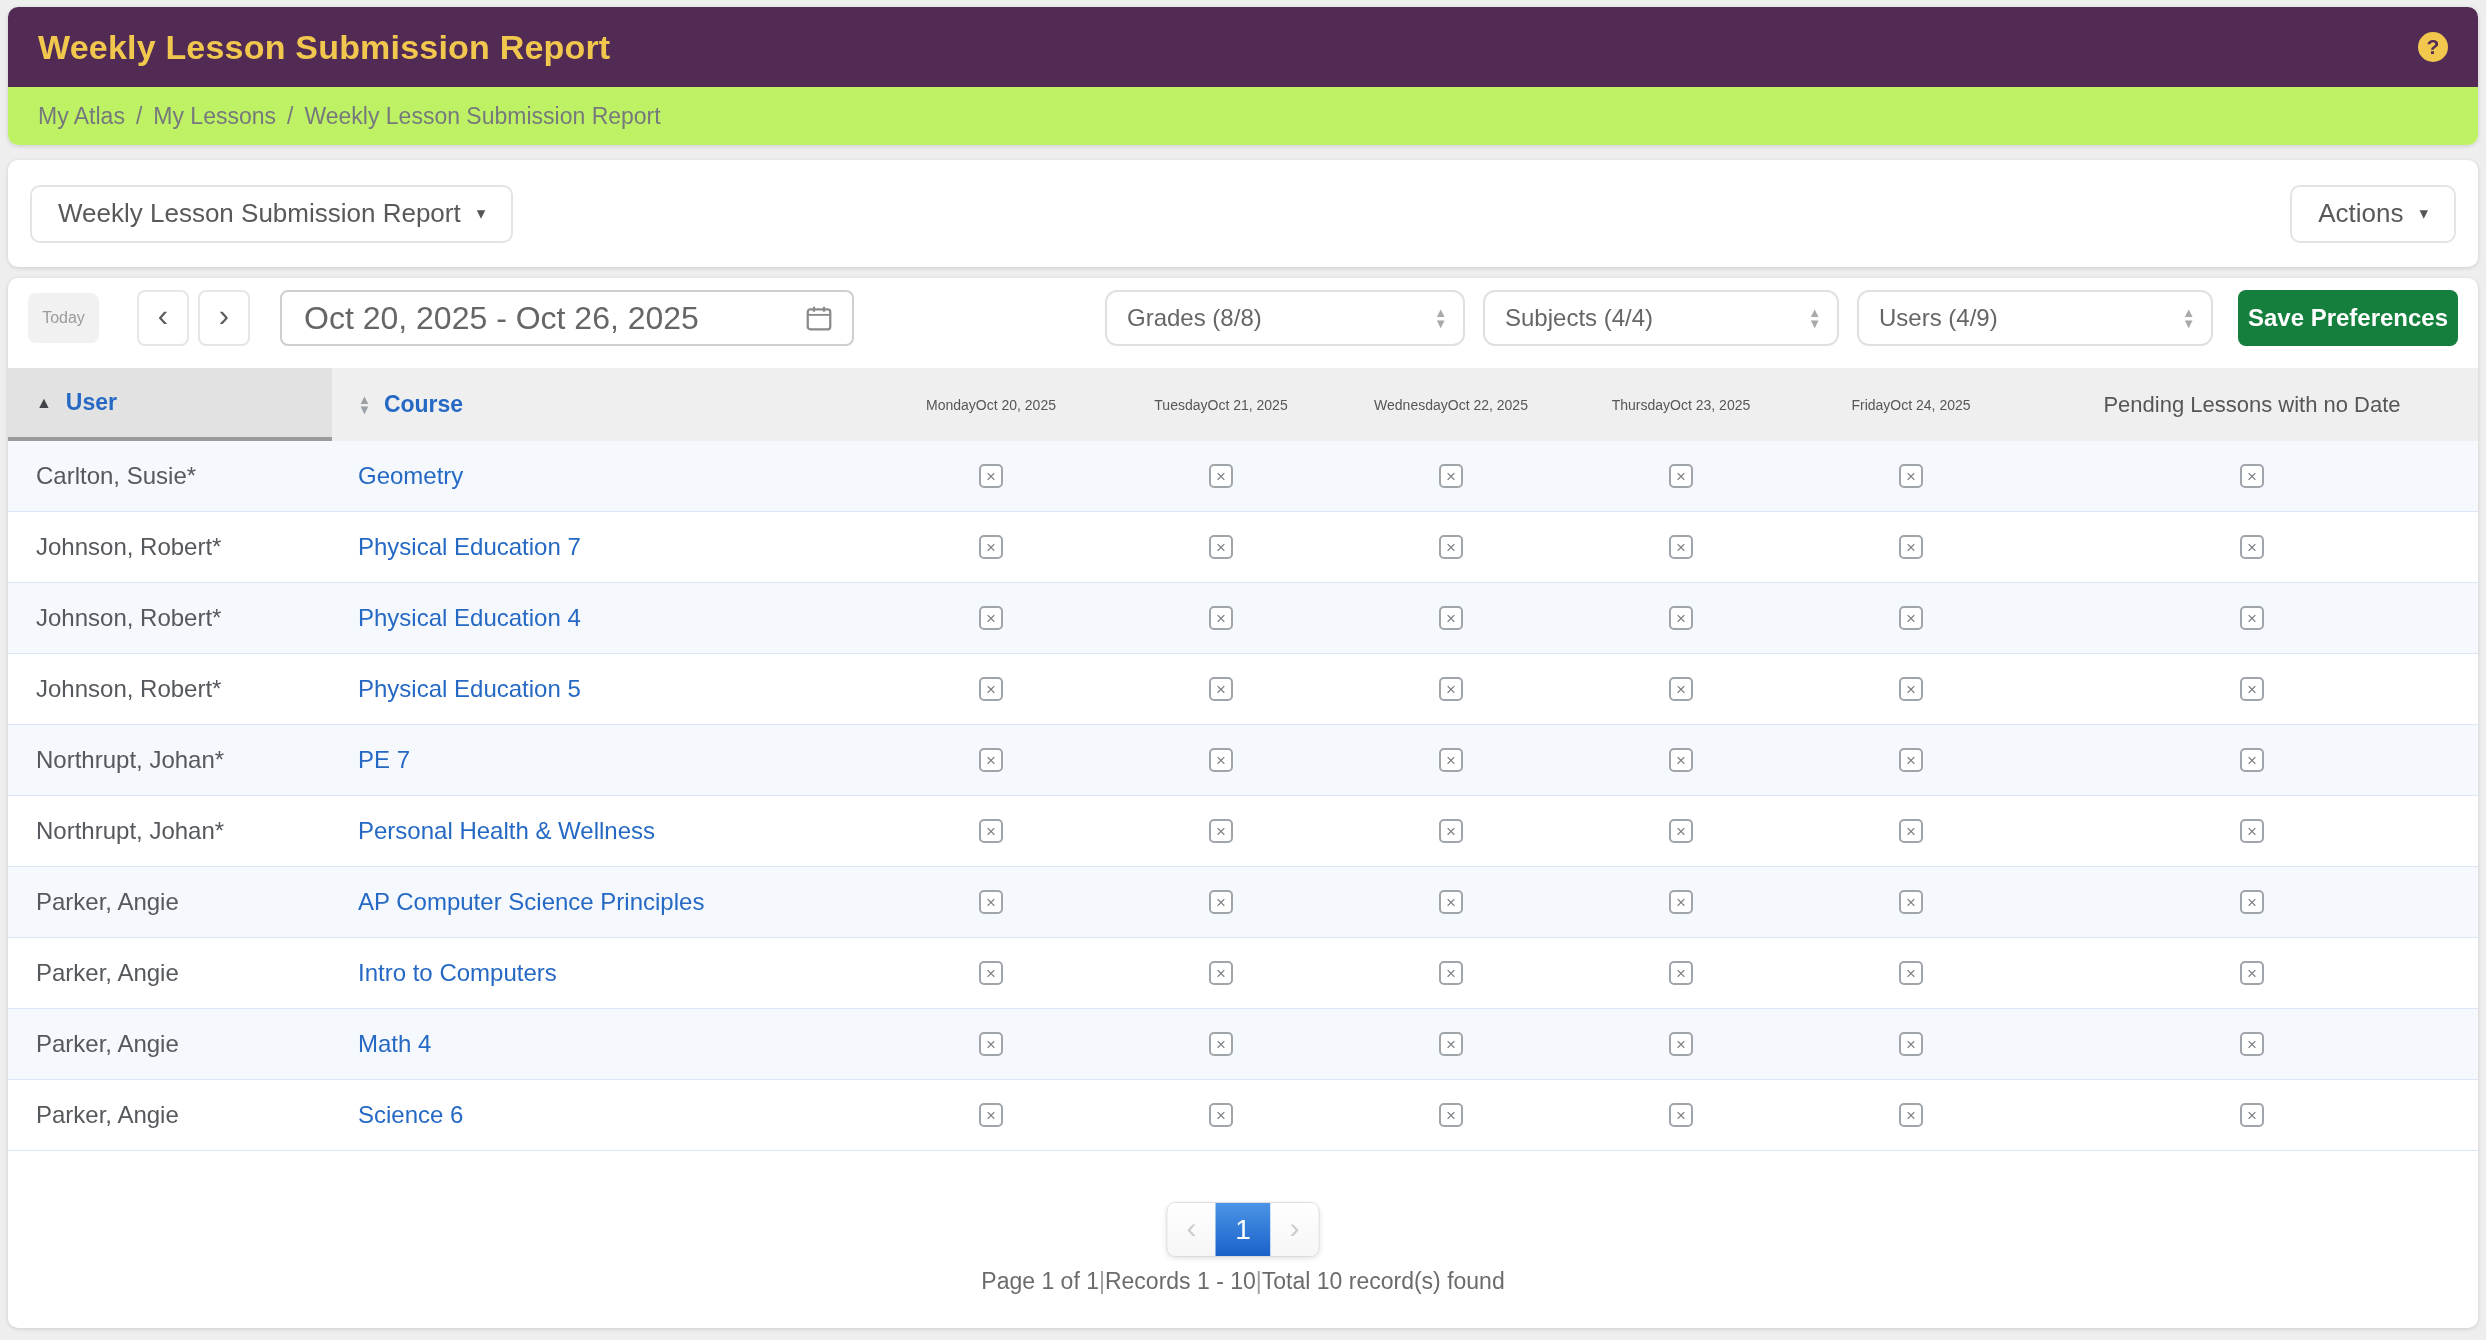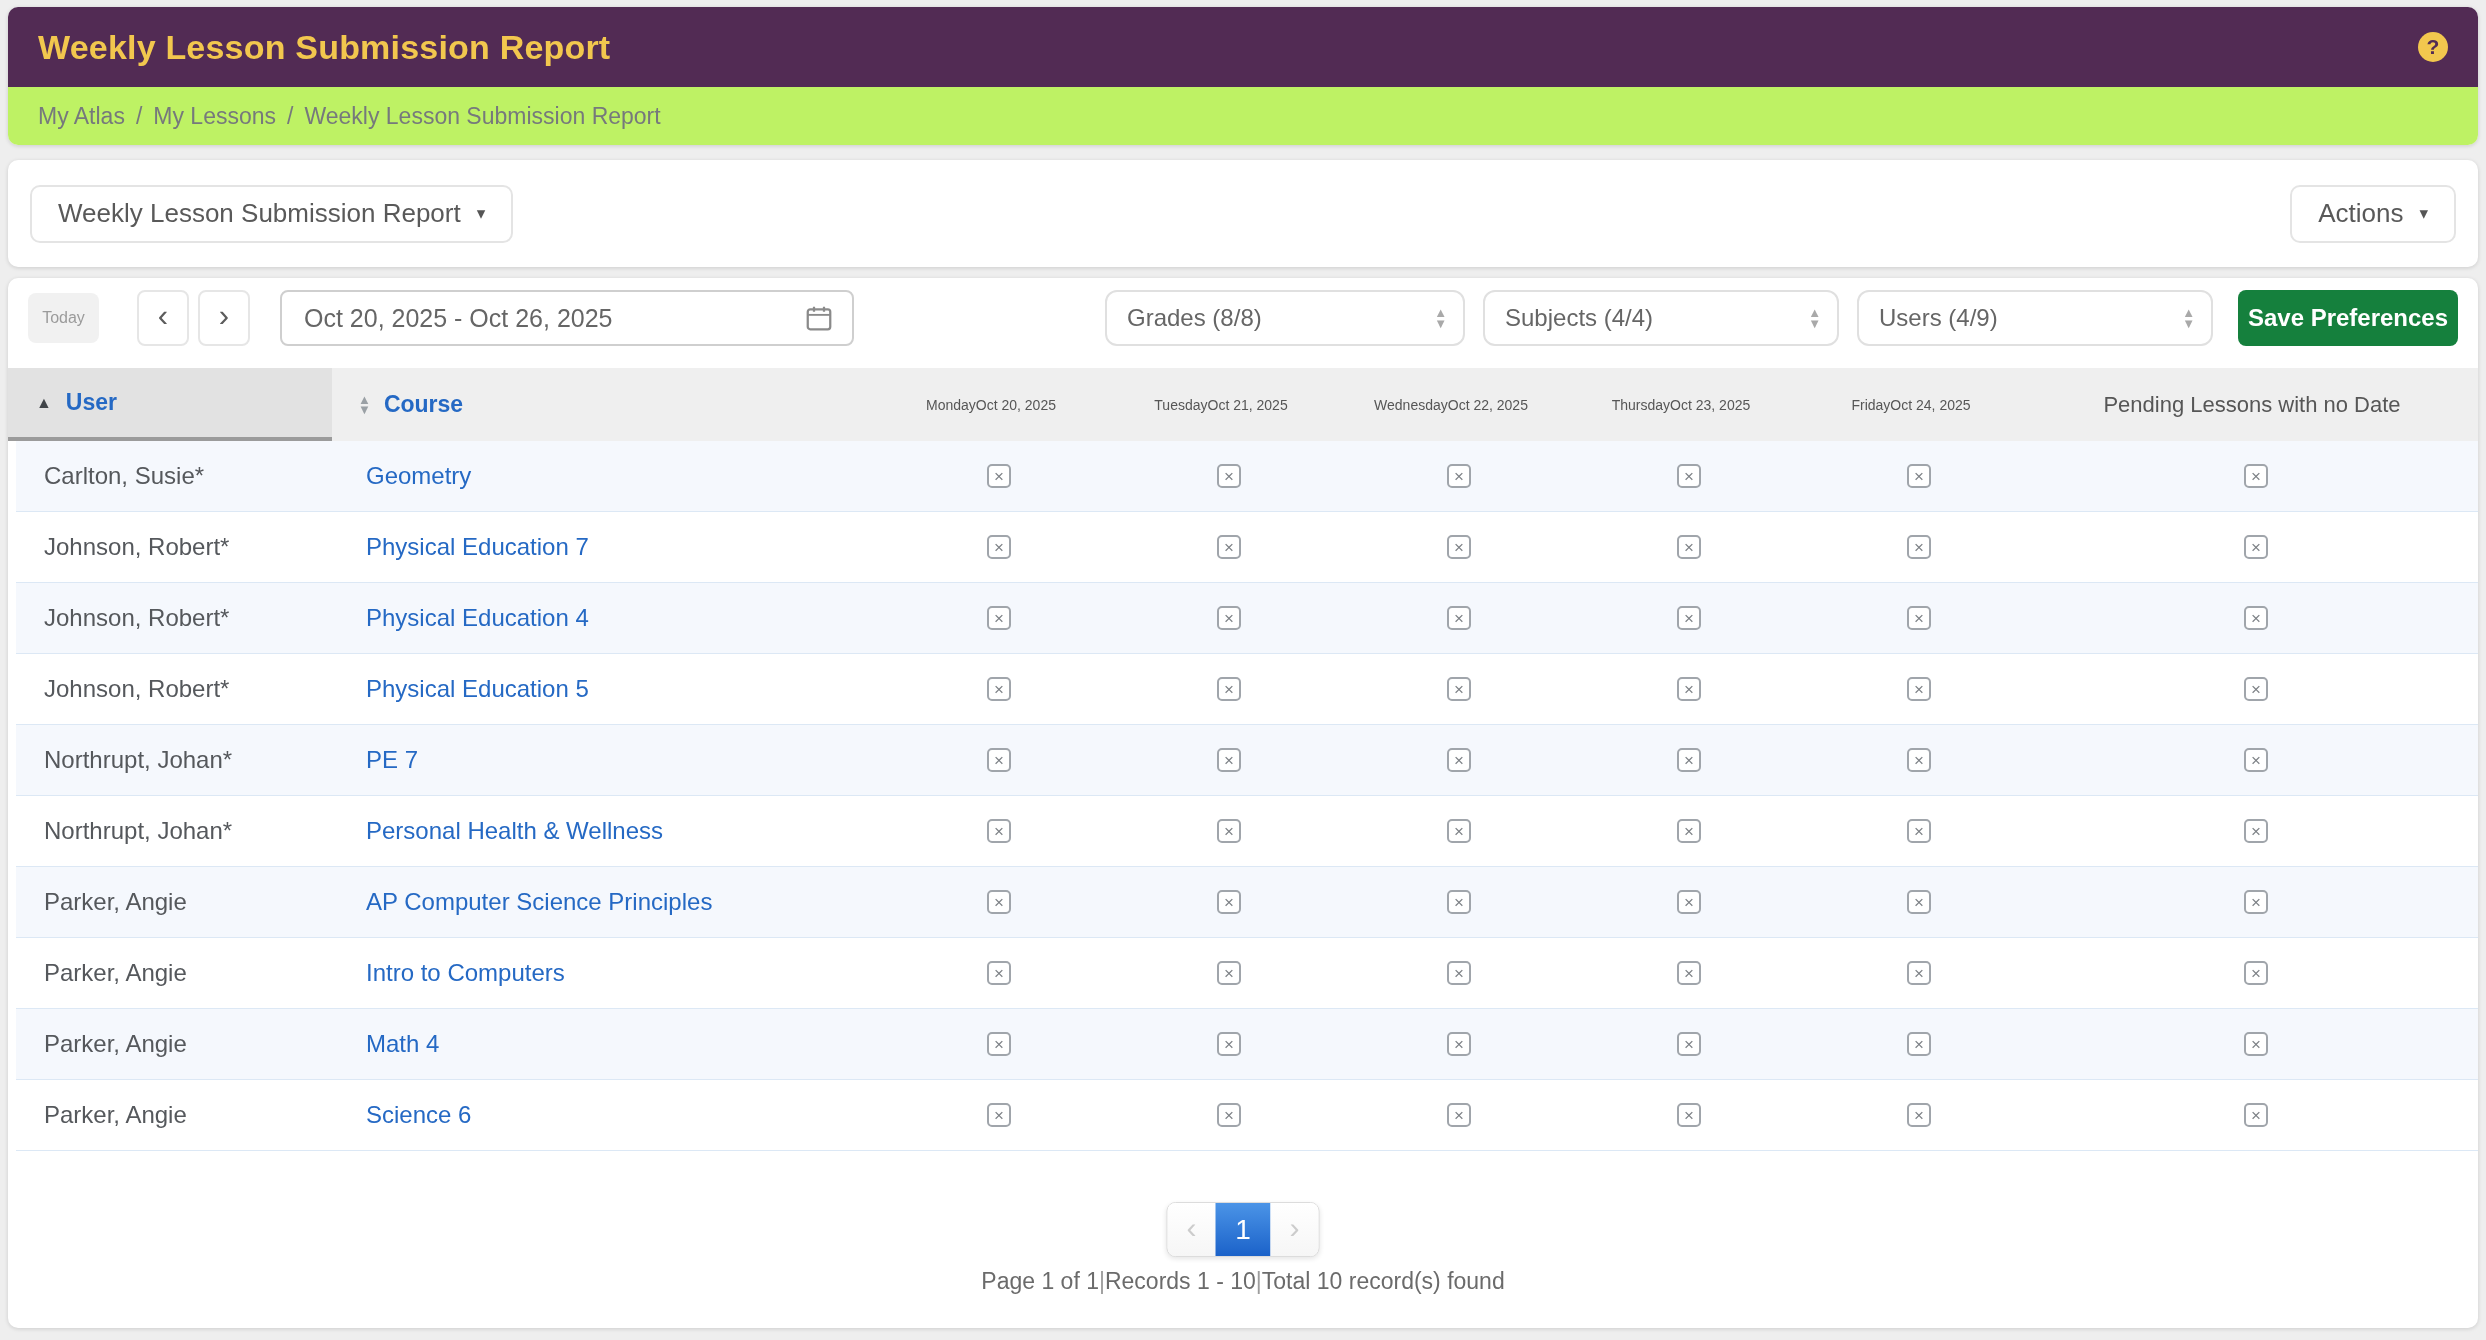--- a/index.html
+++ b/index.html
@@ -55,21 +55,21 @@
     width:52px; height:56px; background:#fff; border:2px solid #e6e6e6; border-radius:8px;
     color:#5c5c5c; font-size:31px; display:flex; align-items:center; justify-content:center; cursor:pointer;
     padding-bottom:4px;
   }
   .nav-prev { margin-left:38px; }
   .nav-next { margin-left:9px; }
   .date-input {
     margin-left:30px; width:574px; height:56px;
     border:2px solid #cfcfcf; border-radius:8px; background:#fff;
     display:flex; align-items:center; padding:0 18px 0 22px;
-    font-size:25px; color:#666; cursor:pointer;
+    font-size:32px; color:#666; cursor:pointer;
   }
   .date-input .cal { margin-left:auto; display:flex; }
   .select-box {
     height:56px; border:2px solid #e0e0e0; border-radius:12px; background:#fff;
     display:flex; align-items:center; padding:0 16px 0 20px;
     font-size:24px; color:#666; cursor:pointer;
   }
   .sel-grades  { margin-left:auto; width:360px; }
   .sel-subjects{ margin-left:18px; width:356px; }
   .sel-users   { margin-left:18px; width:356px; }
@@ -88,21 +88,21 @@
   .th { display:flex; align-items:center; font-size:23px; }
   .th-user {
     background:#e2e2e2; border-bottom:4px solid #9b9b9b;
     padding-left:28px; gap:14px; color:#2569c4; font-weight:bold; cursor:pointer;
   }
   .th-course { padding-left:26px; gap:13px; color:#2569c4; font-weight:bold; cursor:pointer; }
   .sort-asc { color:#414549; font-size:16px; }
   .sort-both { display:flex; flex-direction:column; color:#9aa0a5; font-size:13px; line-height:10px; }
   .th-day { flex-direction:row; justify-content:center; align-items:center; color:#565656; font-size:14px; line-height:30px; font-weight:normal; }
   .th-pending { justify-content:center; color:#565656; font-size:22px; font-weight:normal; }
-  .tbody { position:absolute; top:163px; left:0; right:0;padding-left:8px; }
+  .tbody { position:absolute; top:163px; left:0; right:0; }
   .trow { height:71px; border-bottom:1px solid #dce8f5; background:#fff; }
   .trow.striped { background:#f5f8fd; }
   .td { display:flex; align-items:center; }
   .td-user { padding-left:28px; font-size:24px; color:#55585c; }
   .td-course { padding-left:26px; }
   .course-link { font-size:24px; color:#2569c4; cursor:pointer; text-decoration:none; }
   .td-icon { justify-content:center; }
   .xbox {
     width:24px; height:24px; border:2px solid #a0a5ab; border-radius:5px; background:#fff;
     color:#7e8287; font-size:17px; line-height:1;

